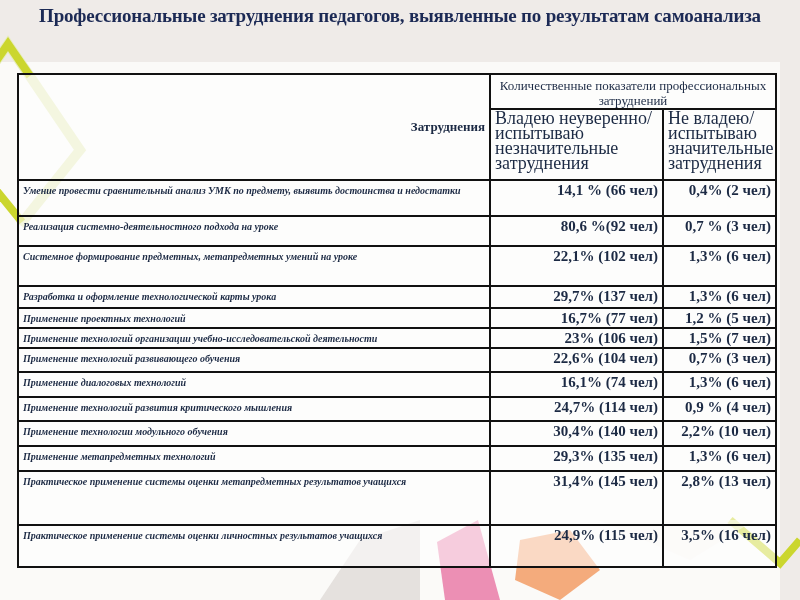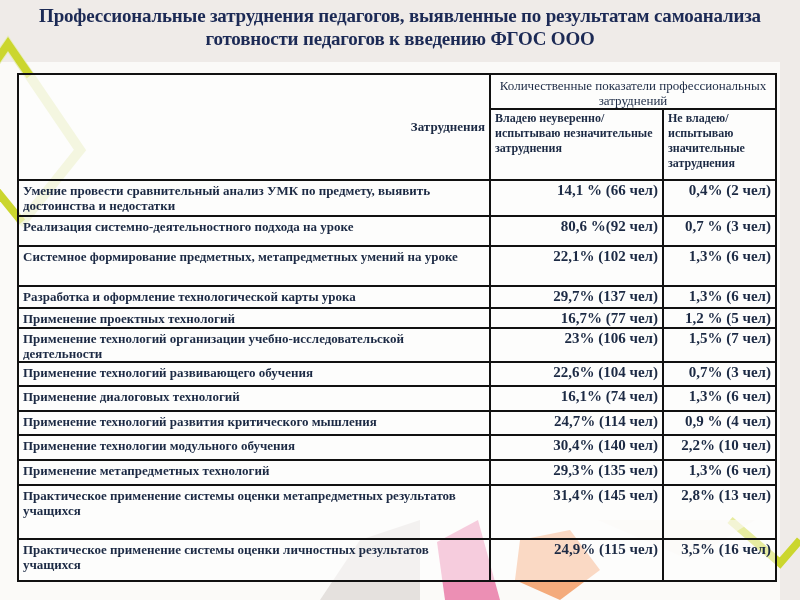--- a/index.html
+++ b/index.html
@@ -30,25 +30,26 @@
       vertical-align:top;
       color:#1c2a44;
     }
     .h-main {
       font-weight:bold; font-size:13px; text-align:right; vertical-align:middle !important;
     }
     .h-group {
       font-weight:normal; font-size:13px; text-align:center; line-height:15px; padding-top:3px !important;
     }
     .h-sub {
-      font-weight:bold; font-size:12px; text-align:left; line-height:15px; padding-top:1px !important;
+      font-weight:normal; font-size:18px; text-align:left; line-height:15px; padding-top:1px !important;
     }
     .c-label {
-      font-weight:bold; font-size:13px; line-height:15px; text-align:left;
+      font-weight:bold; font-size:10px; line-height:15px; text-align:left;
       padding-top:2px !important;
+      font-style:italic;
     }
     .c-val {
       font-weight:bold; font-size:15px; line-height:15px; text-align:right;
       padding-top:2px !important;
     }
   </style>
 </head>
 <body>
 
 <div class="bg-panel"></div>
@@ -59,21 +60,20 @@
   <polyline points="-4,190 22,222" fill="none" stroke="#cbd62e" stroke-width="8"></polyline>
   <polygon points="360,540 420,520 420,600 320,600" fill="#e5e1de"></polygon>
   <polygon points="437,542 478,520 500,600 445,600" fill="#ec8fb4"></polygon>
   <polygon points="520,540 570,530 600,570 560,600 515,580" fill="#f4ab7c"></polygon>
   <polyline points="730,520 780,563 800,540" fill="none" stroke="#cbd62e" stroke-width="8"></polyline>
   <polygon points="598,520 755,520 690,560" fill="#f7f2ee" opacity="0.6"></polygon>
 </svg>
 
 <div class="title">
   <div>Профессиональные затруднения педагогов, выявленные по результатам самоанализа</div>
-  <div>готовности педагогов к введению ФГОС ООО</div>
 </div>
 
 <table class="grid">
   <colgroup>
     <col style="width:472px">
     <col style="width:173px">
     <col style="width:113px">
   </colgroup>
   <tbody>
       <tr style="height:32px">

